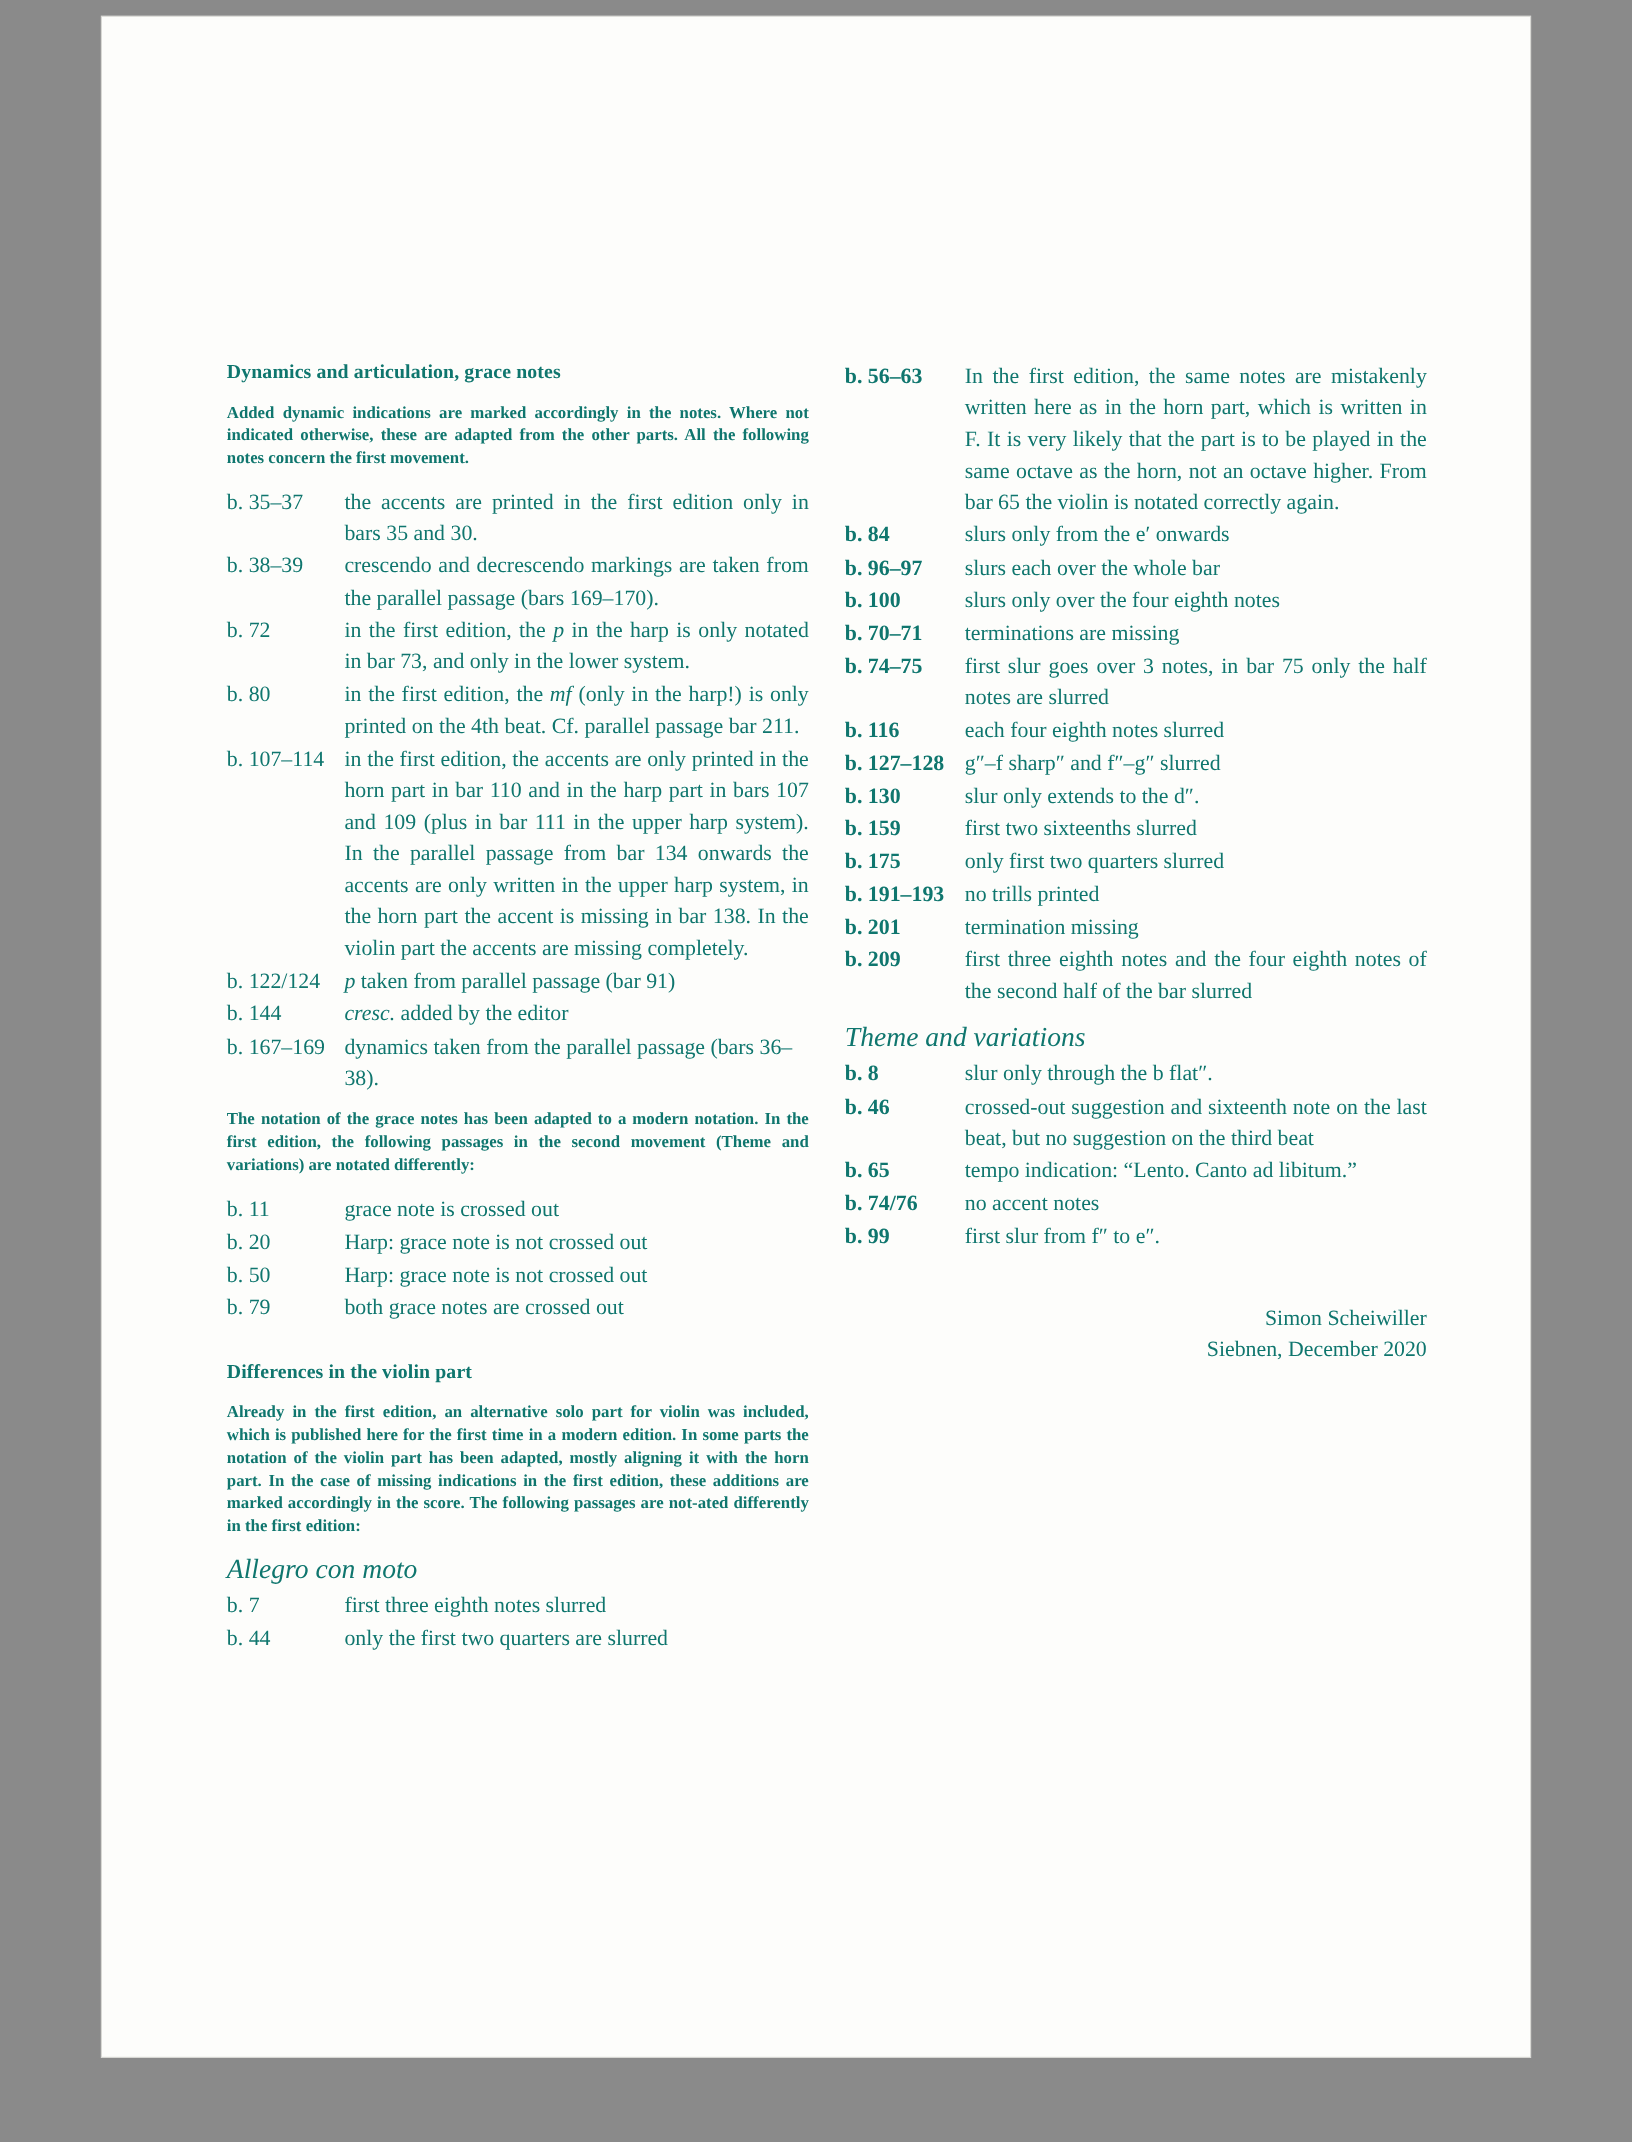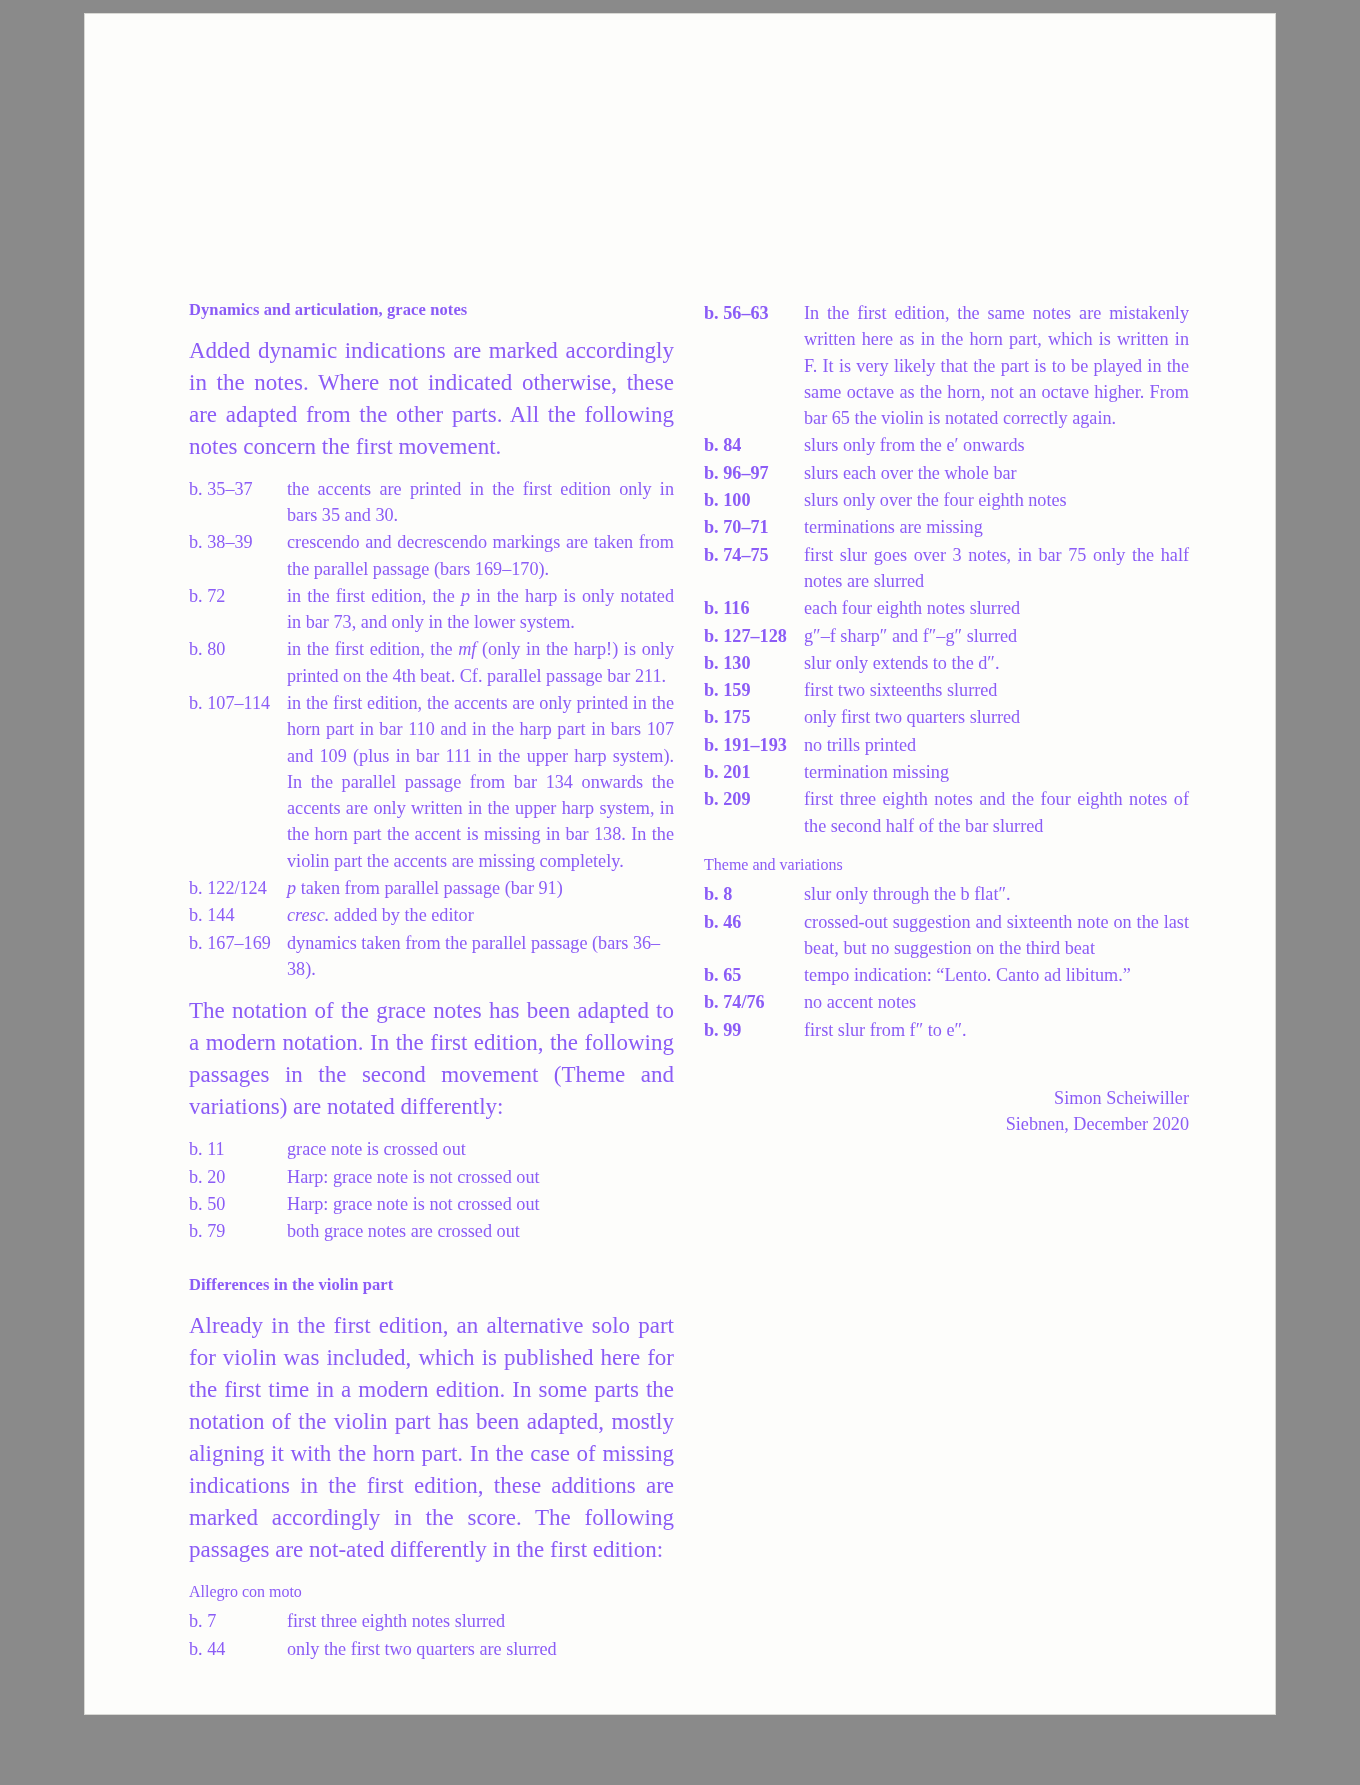--- a/index.html
+++ b/index.html
@@ -24,21 +24,21 @@
     box-shadow: 0 0 0 1px #d8d8d4;
     overflow: hidden;
   }
   .content {
     position: absolute;
     left: 104px;
     top: 286px;
     width: 1000px;
     display: flex;
     gap: 30px;
-    color: #8b5cf6;
+    color: #0f766e;
     justify-content: flex-end;
   }
   .col {
     width: 485px;
   }
   .col-right {
     width: 485px;
   }
 
   h2.section-heading {
@@ -46,30 +46,32 @@
     font-weight: bold;
     margin: 0 0 14px 0;
     letter-spacing: 0.1px;
     line-height: 1.25;
   }
   h2.section-heading.spaced-top {
     margin-top: 31px;
   }
 
   p.body-para {
-    font-size: 23px;
-    line-height: 32px;
+    font-size: 14px;
+    line-height: 19px;
     margin: 0 0 13px 0;
     text-align: justify;
     text-justify: inter-word;
     hyphens: manual;
+    font-weight: bold;
   }
 
   .subheading {
-    font-size: 16px;
+    font-size: 23px;
+    font-style: italic;
     line-height: 26.3px;
     margin: 9px 0 3px 0;
   }
 
   .entries {
     margin: 0 0 13px 0;
   }
   .entry {
     display: flex;
     font-size: 18.2px;

